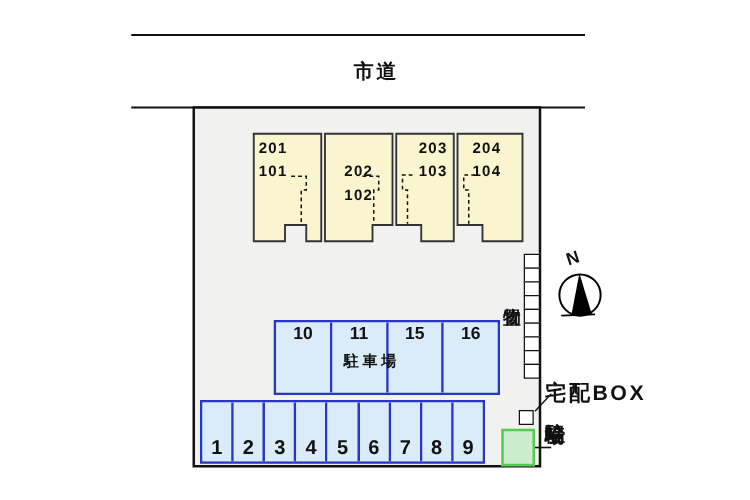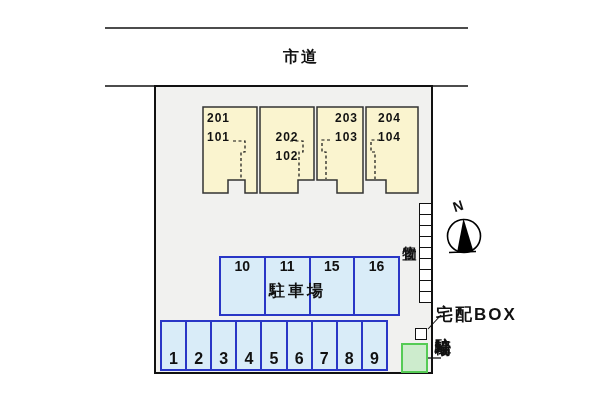--- a/index.html
+++ b/index.html
@@ -12,21 +12,21 @@
   #plan-svg{position:absolute;left:0;top:0;}
 
   
   .lbl{position:absolute;color:#111;}
   #road-label{left:283px;top:47px;width:48px;text-align:left;font-size:16px;font-weight:600;letter-spacing:2px;}
   .unit-label{position:absolute;top:109px;font-size:12px;line-height:19px;font-weight:700;letter-spacing:1px;}
   #unit1-label{left:207px;width:46px;text-align:left;}
   #unit2-label{left:264px;width:46px;text-align:center;margin-top:19px;}
   #unit3-label{left:310px;width:48px;text-align:right;}
   #unit4-label{left:365px;width:49px;text-align:center;}
-  #parking-label{left:250px;top:281px;width:95px;text-align:center;font-size:16px;font-weight:700;letter-spacing:3px;}
+  #parking-label{left:250px;top:281px;width:95px;text-align:center;font-size:12px;font-weight:700;letter-spacing:3px;}
   #storage-label{left:401px;top:235px;writing-mode:vertical-rl;text-orientation:upright;font-size:14px;font-weight:600;letter-spacing:1px;}
   #bicycle-label{left:432px;top:325px;writing-mode:vertical-rl;text-orientation:upright;font-size:16px;font-weight:600;letter-spacing:1px;}
   #delivery-label{left:436px;top:303px;font-size:17px;font-weight:700;letter-spacing:2px;}
   #north-label{left:453px;top:198px;font-size:14px;font-weight:700;transform:rotate(-18deg);}
 
   
   .prow{position:absolute;display:flex;border:2px solid var(--parking-border,#2936C6);box-sizing:border-box;background:var(--parking-fill,#D9ECF8);}
   #row-upper{left:219px;top:223px;width:181px;height:60px;margin-top:33px;}
   #row-lower{left:160px;top:320px;width:228px;height:51px;}
   .space{flex:1;border-right:2px solid var(--parking-border,#2936C6);display:flex;justify-content:center;background:var(--parking-fill,#D9ECF8);}

